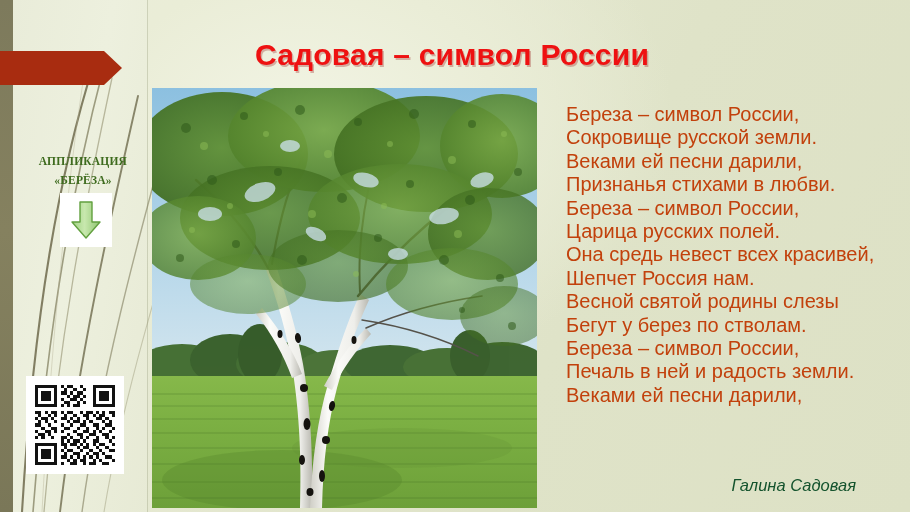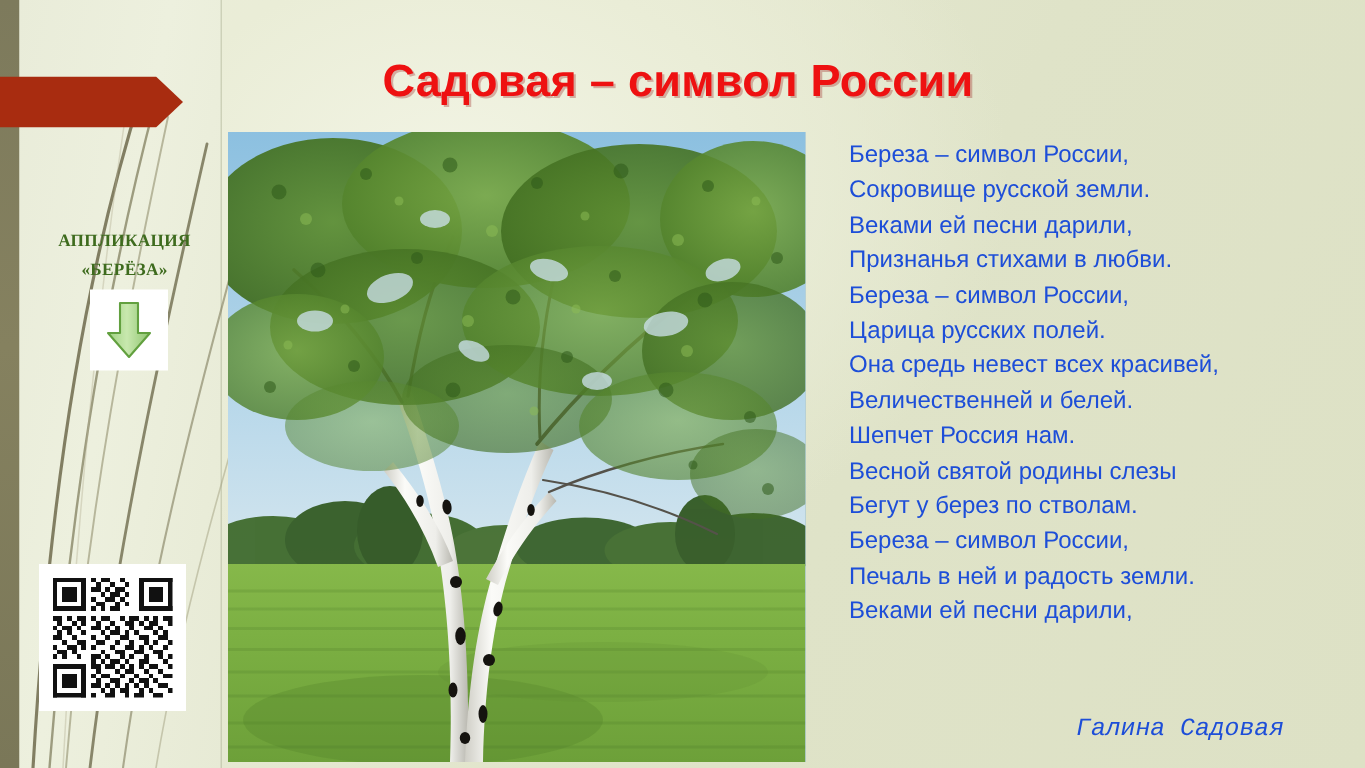--- a/index.html
+++ b/index.html
@@ -111,34 +111,34 @@
     position: absolute;
     left: 152px; top: 88px;
     width: 385px; height: 420px;
     overflow: hidden;
     background: #89b8d8;
   }
   .photo svg { display: block; }
   
   .poem {
     position: absolute;
-    left: 566px; top: 92px;
+    left: 566px; top: 103px;
     width: 330px;
-    color: #1d4ed8;
-    font-size: 16px;
+    color: #c2410c;
+    font-size: 20px;
     line-height: 23.4px;
   }
   .poem .ln { white-space: nowrap; }
   .author {
     position: absolute;
     left: 566px; top: 476px;
     width: 290px;
     text-align: right;
-    color: #1d4ed8;
-    font-family: Liberation Mono, monospace;
+    color: #14532d;
+    font-family: Liberation Sans, sans-serif;
     font-style: italic;
     font-size: 16.5px;
   }
 </style>
 </head>
 <body>
 
 <div id="slide">
 
   <div class="bg-base"></div>
@@ -502,21 +502,20 @@
   </div>
 
   <div class="poem">
     <div class="ln">Береза – символ России,</div>
     <div class="ln">Сокровище русской земли.</div>
     <div class="ln">Веками ей песни дарили,</div>
     <div class="ln">Признанья стихами в любви.</div>
     <div class="ln">Береза – символ России,</div>
     <div class="ln">Царица русских полей.</div>
     <div class="ln">Она средь невест всех красивей,</div>
-    <div class="ln">Величественней и белей.</div>
     <div class="ln">Шепчет Россия нам.</div>
     <div class="ln">Весной святой родины слезы</div>
     <div class="ln">Бегут у берез по стволам.</div>
     <div class="ln">Береза – символ России,</div>
     <div class="ln">Печаль в ней и радость земли.</div>
     <div class="ln">Веками ей песни дарили,</div>
   </div>
 
   <div class="author">Галина Садовая</div>
 

